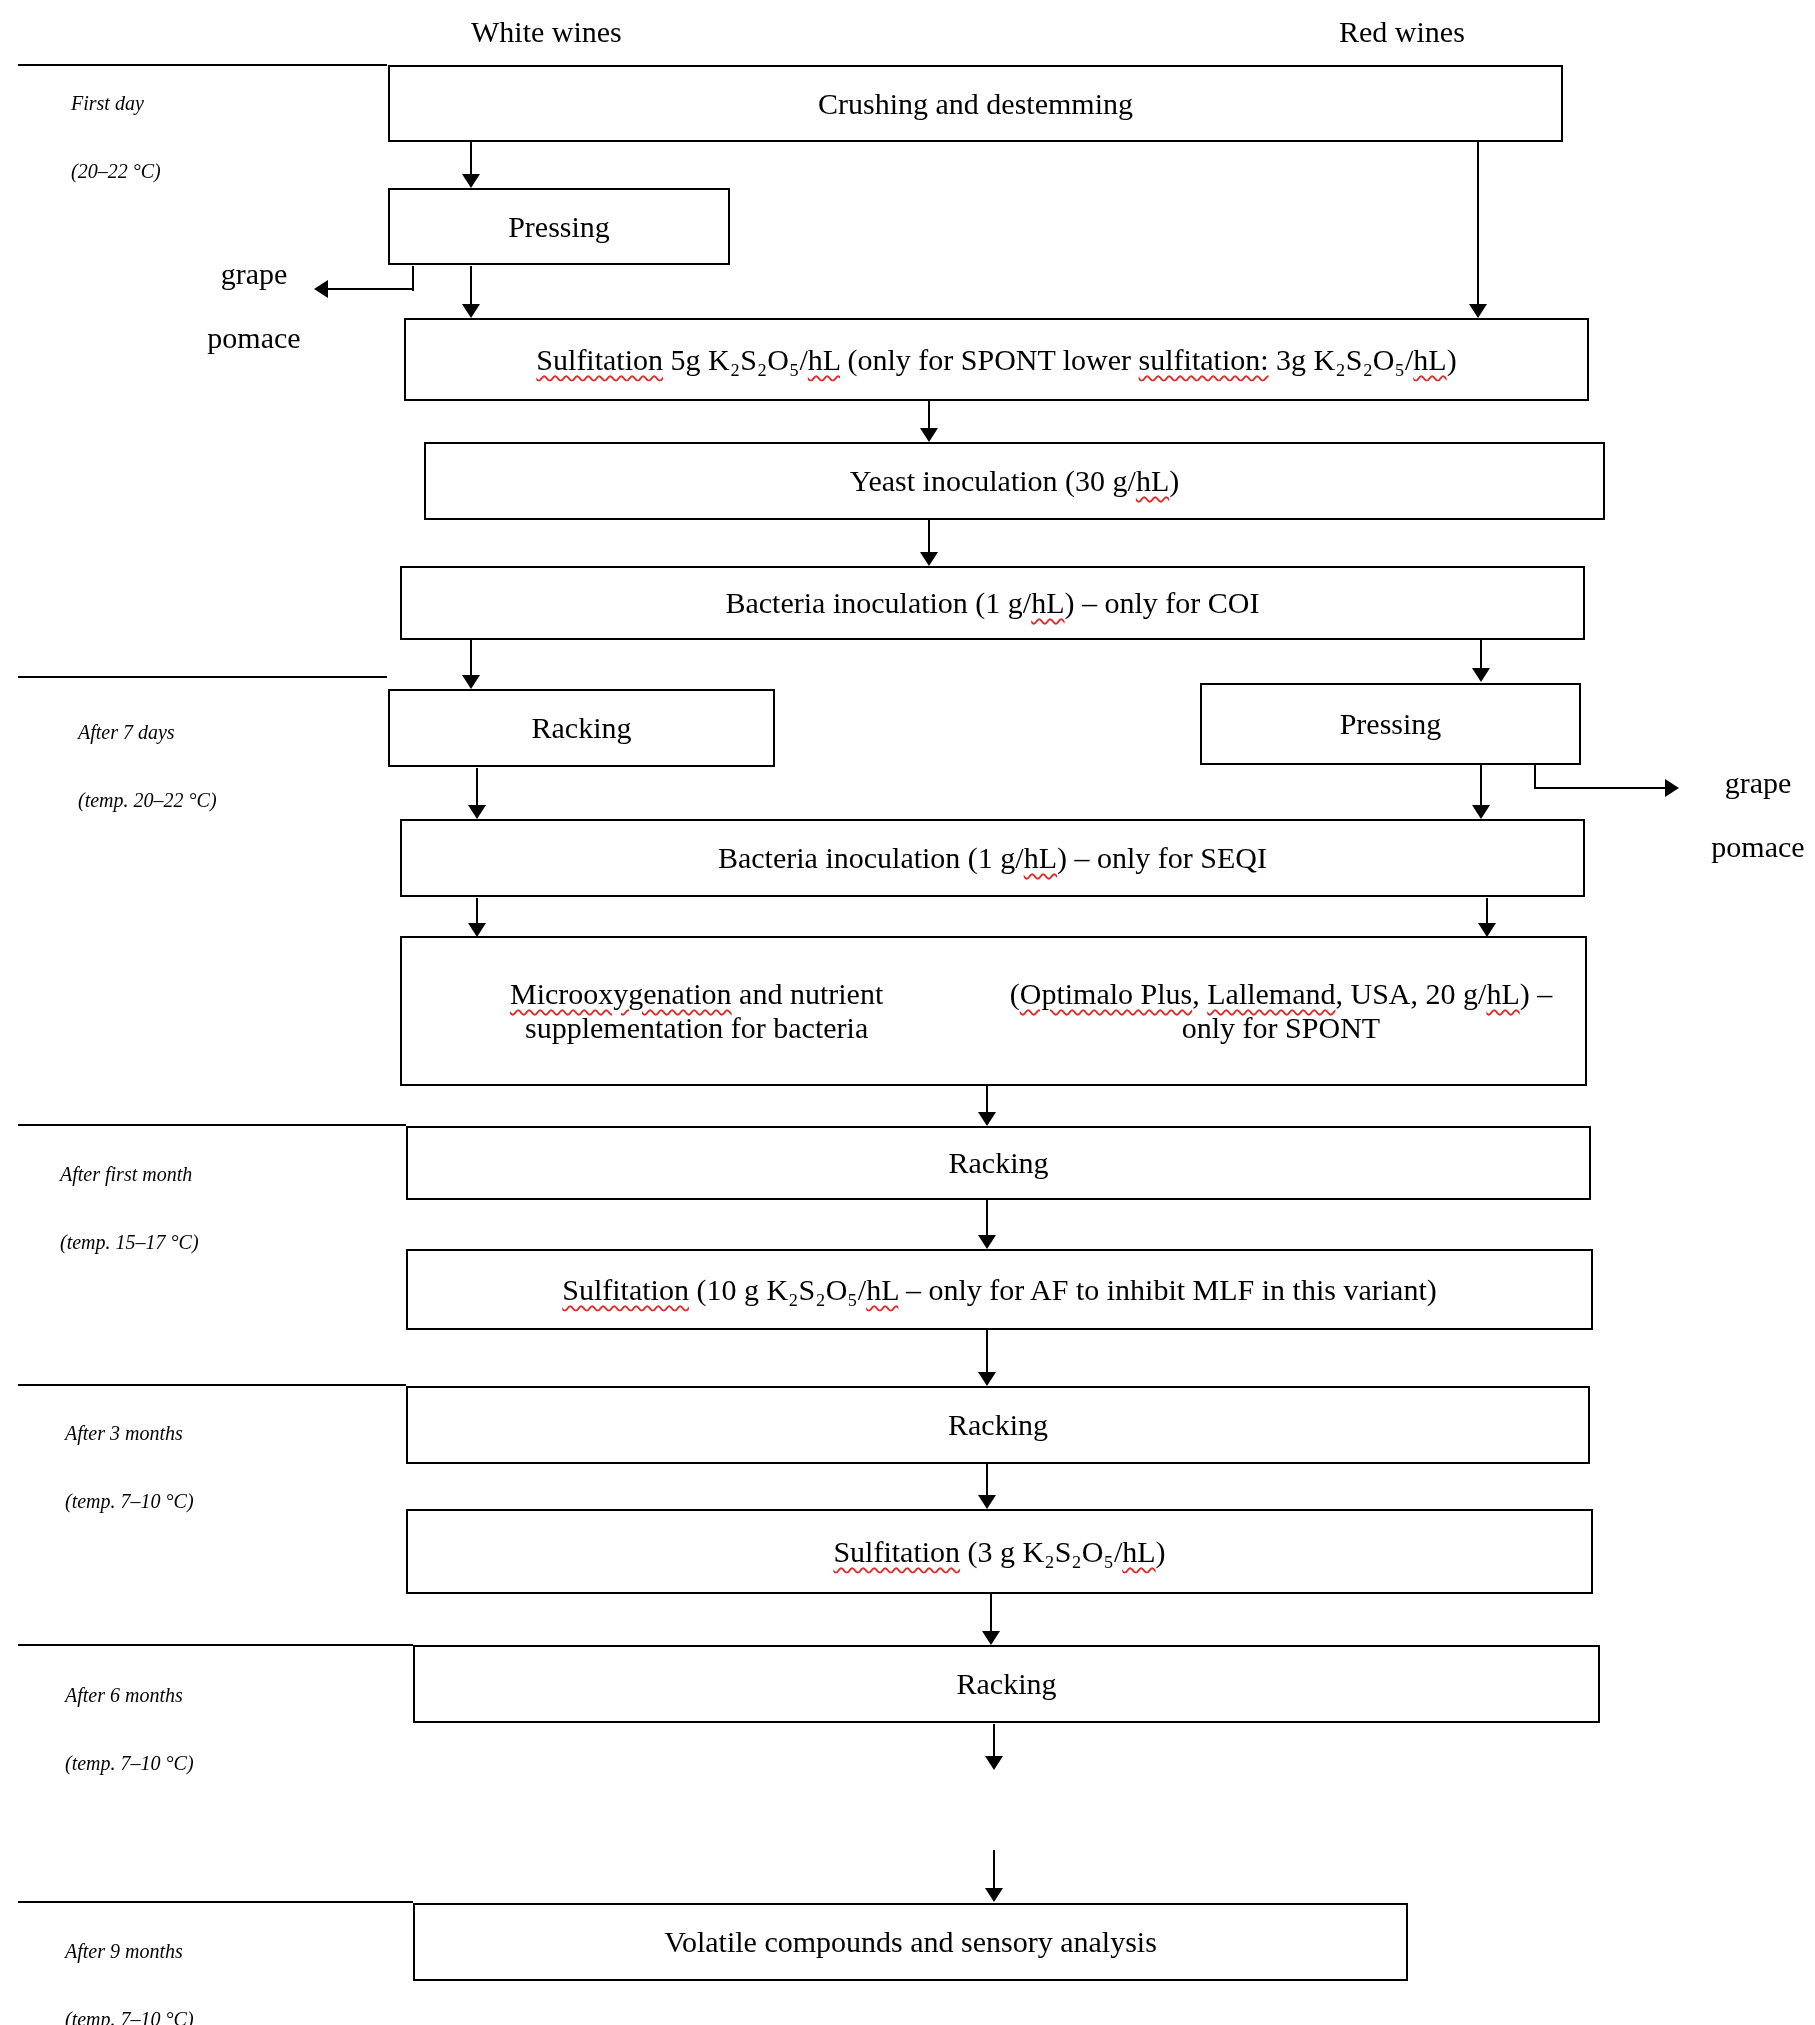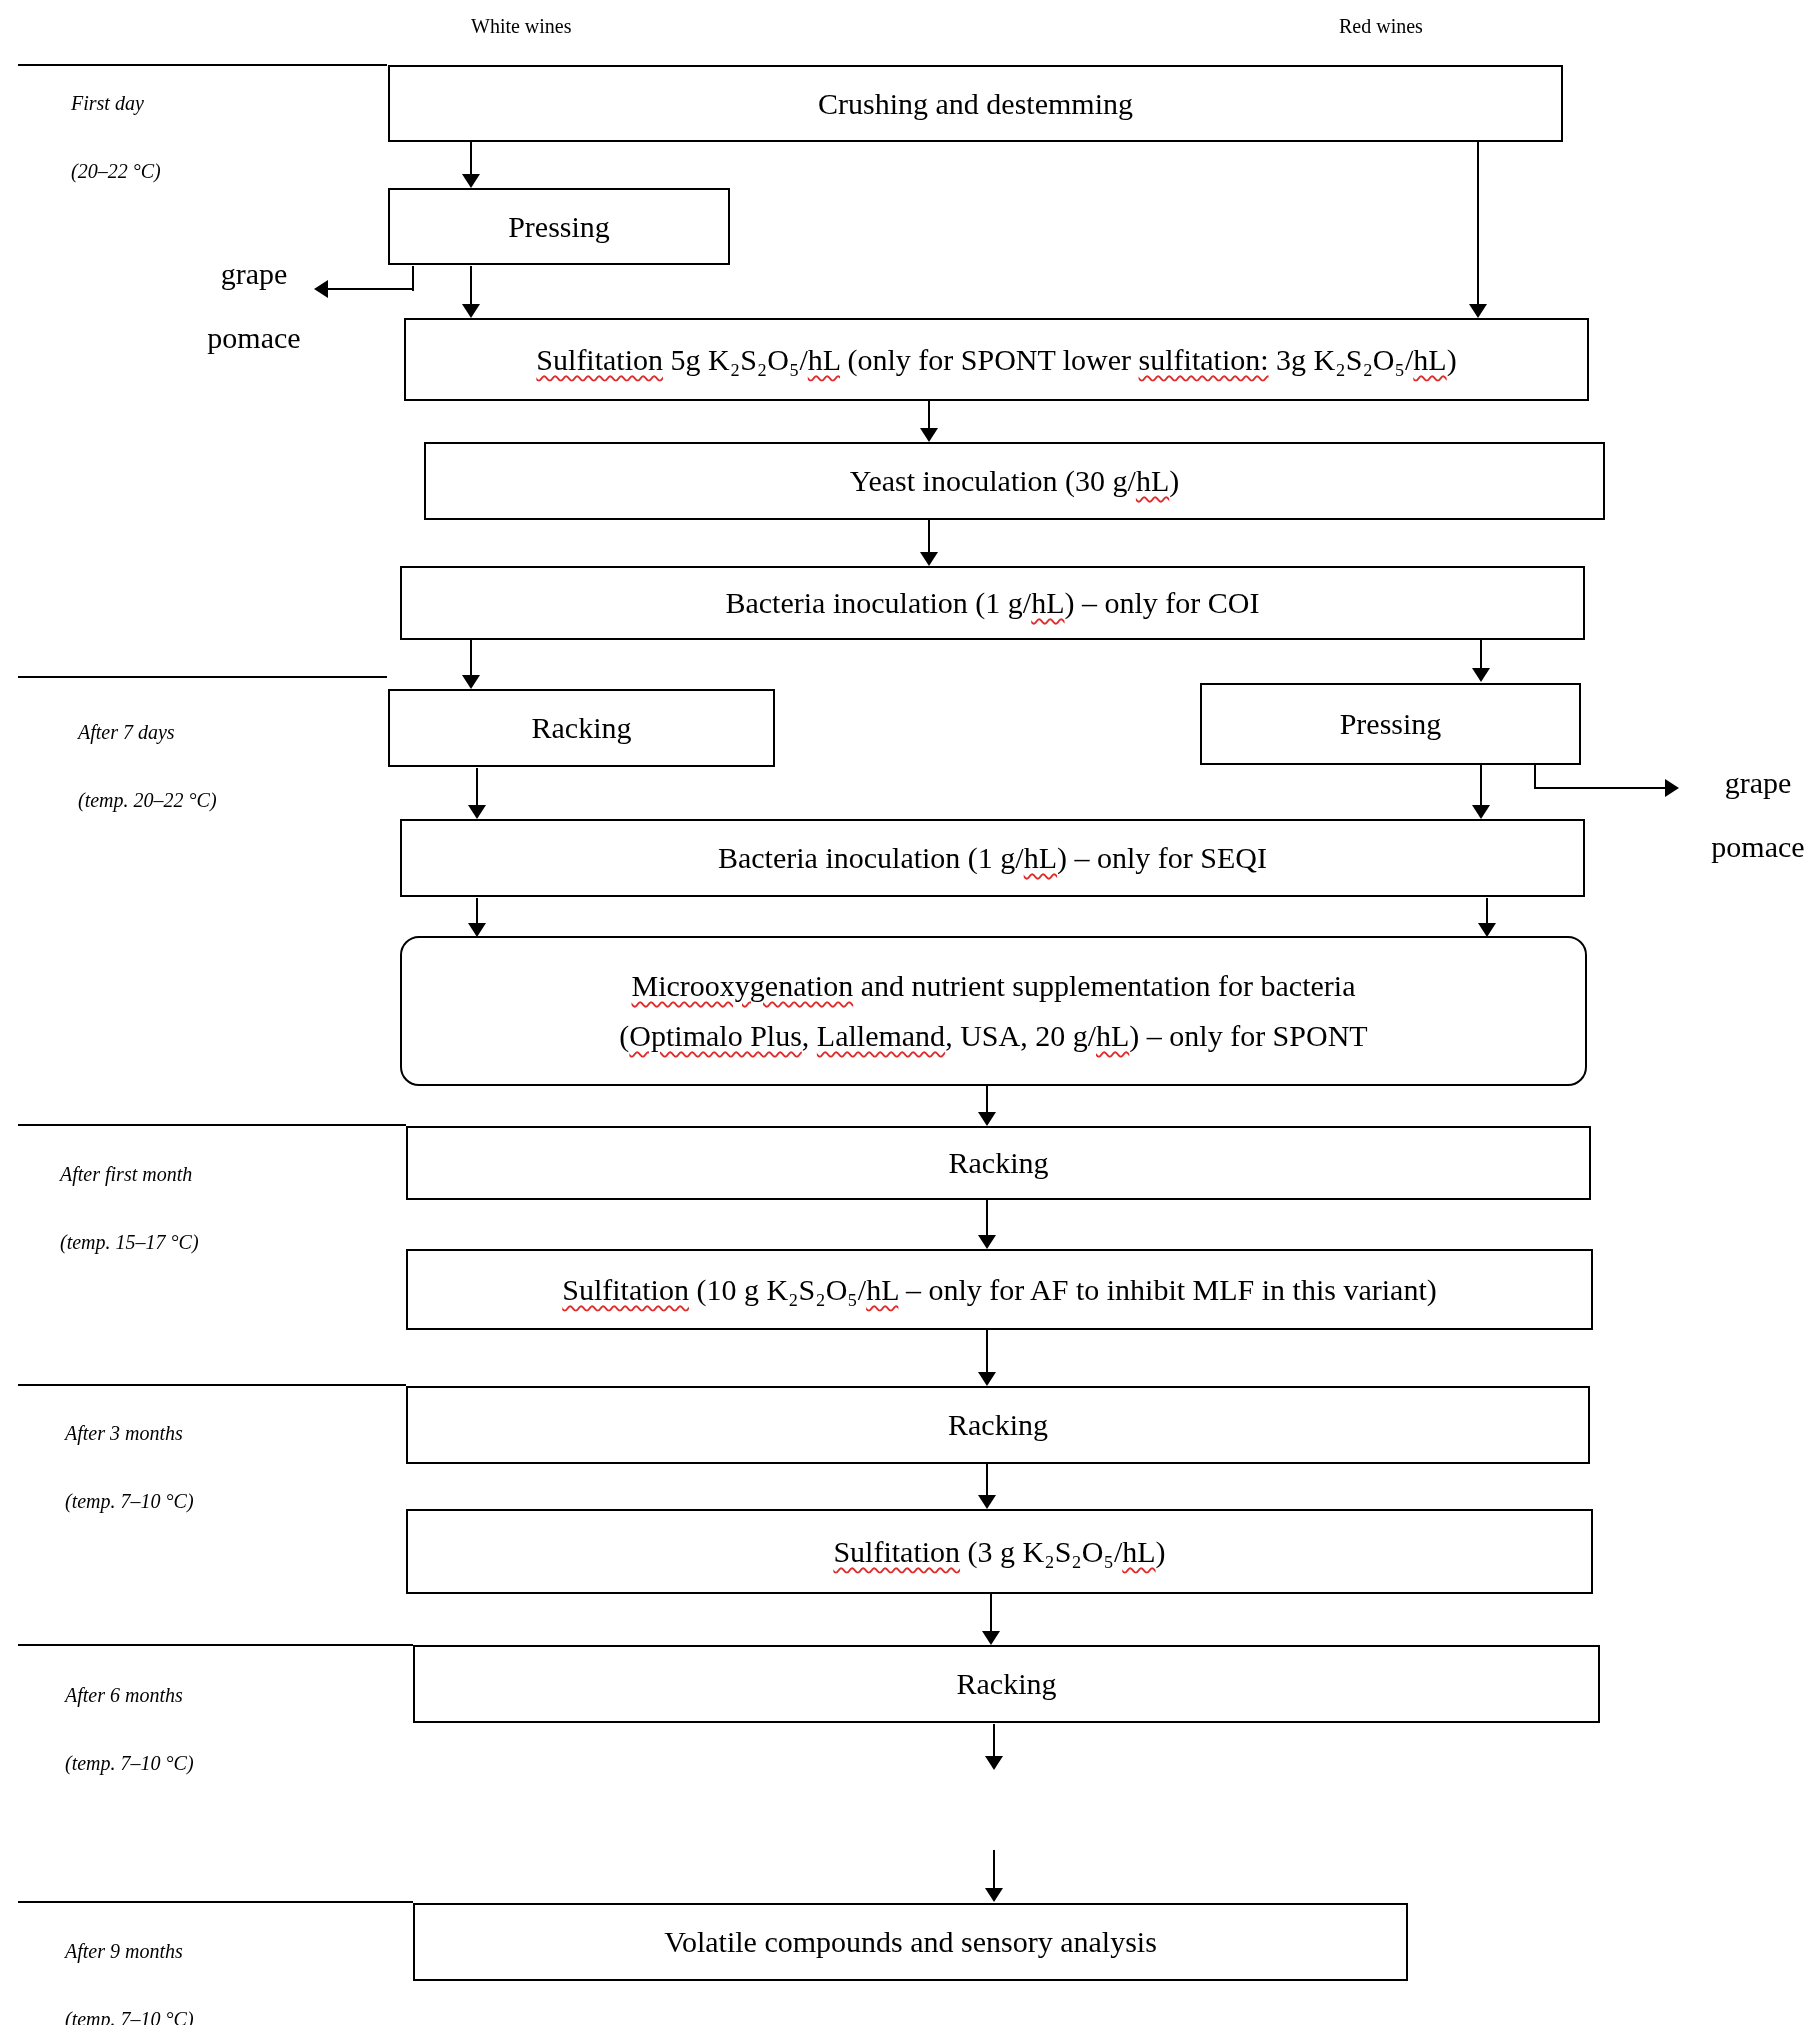--- a/index.html
+++ b/index.html
@@ -6,23 +6,23 @@
   * { box-sizing: border-box; margin: 0; padding: 0; }
   html, body { width: 1816px; height: 2025px; background: #ffffff; }
   body { font-family: "Liberation Serif", serif; color: #000; }
   .canvas { position: relative; width: 1816px; height: 2025px; background: #fff; overflow: hidden; }
 
   .box {
     position: absolute; border: 2.1px solid #000; background: #fff;
     display: flex; align-items: center; justify-content: center;
     text-align: center; font-size: 30px; padding: 0 15px;
   }
-  .box.two-line { flex-direction: column; gap: 15.7px; border-radius: 19px; }
-
-  .col-label { position: absolute; font-size: 20px; white-space: nowrap; }
+  .box.two-line { flex-direction: row; gap: 15.7px; }
+
+  .col-label { position: absolute; font-size: 30px; white-space: nowrap; }
   .stage { position: absolute; font-size: 20px; line-height: 68px; white-space: nowrap; font-style: italic; }
   .pomace { position: absolute; font-size: 30px; line-height: 64px; text-align: center; width: 126px; }
 
   .hline { position: absolute; height: 2.1px; background: #000; }
   .vline { position: absolute; width: 2.1px; background: #000; }
 
   .arrow { position: absolute; width: 19px; }
   .arrow .shaft { position: absolute; left: 8.4px; top: 0; bottom: 12.6px; width: 2.1px; background: #000; }
   .arrow .head {
     position: absolute; left: 0; bottom: 0; width: 0; height: 0;

